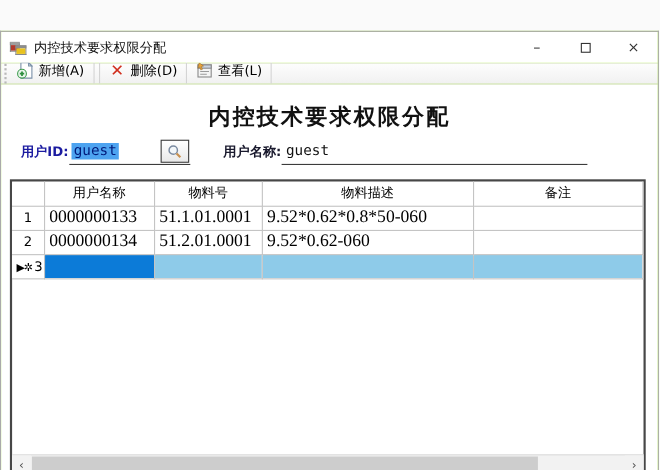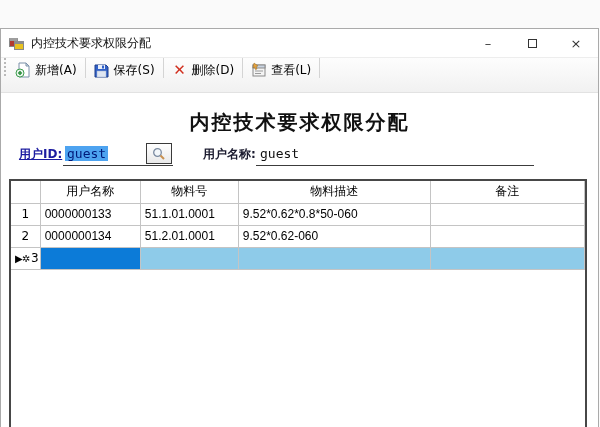--- a/index.html
+++ b/index.html
@@ -14,22 +14,22 @@
   .app-icon .w1 i { display:block; width:100%; height:100%; background:#b23a2e; }
   .app-icon .w2 { position:absolute; left:5px; top:5px; width:10px; height:9px; background:#fff; border:1px solid #888; border-top:3px solid #8c8c8c; }
   .app-icon .w2 i { display:block; width:100%; height:100%; background:#e8c21f; }
   .title-text { font-size:12px; color:#111; }
   .win-controls { position:absolute; right:0; top:0; height:28px; display:flex; }
   .win-btn { width:44px; height:28px; display:flex; align-items:center; justify-content:center;
              font-size:13px; color:#333; font-family:"DejaVu Sans", sans-serif; }
   .win-btn.max span { display:block; width:9px; height:9px; border:1px solid #333; }
 
   
-  .toolbar { height:36px; background:linear-gradient(#fdfdfd,#f1f1f1); border-top:1px solid #ededed;
-             border-bottom:1px solid #e2e2e2; display:flex; align-items:flex-start; }
+  .toolbar { height:20px; background:linear-gradient(#fdfdfd,#f1f1f1); border-top:1px solid #ededed;
+             border-bottom:1px solid #e2e2e2; display:flex; align-items:flex-end; }
   .grip { width:5px; height:18px; margin-left:3px; border-left:2px dotted #b9b9b9; }
   .tb-btn { display:flex; align-items:center; gap:4px; padding:0 6px; height:24px; font-size:12px; color:#000; }
   .tb-sep { width:1px; height:20px; background:#d4d4d4; margin:0 2px; }
   .tb-ico { width:16px; height:16px; display:inline-flex; align-items:center; justify-content:center; }
   .del-x { color:#d12f1e; font-size:15px; font-weight:bold; line-height:16px; }
 
   
   .content { position:relative; width:100%; height:363px; background:#fff; }
   .page-heading { position:absolute; top:16px; left:0; width:100%; text-align:center;
                   font-family:"DejaVu Serif", serif; font-weight:bold; font-size:20px; color:#111; letter-spacing:2px; }
@@ -48,21 +48,21 @@
                font-size:13px; padding:4px 0 0 4px; color:#111; }
 
   
   .grid { position:absolute; left:8px; top:86px; width:578px; height:269px; border:2px solid #474747; background:#fff; }
   table.dg { border-collapse:collapse; table-layout:fixed; width:574px; }
   table.dg td { height:22px; border-right:1px solid #c4c4c4; border-bottom:1px solid #c4c4c4;
                 font-size:12px; padding:0 4px; overflow:hidden; white-space:nowrap; background:#fff; }
   td.c-rowhdr { width:28px; text-align:center; }
   td.c0 { width:96px; } td.c1 { width:94px; } td.c2 { width:184px; } td.c3 { width:148px; border-right:none; }
   tr.hdr td { text-align:center; font-weight:normal; color:#000; }
-  tr.datarow td.cell { font-family:Liberation Sans, sans-serif; font-size:12px; color:#000; }
+  tr.datarow td.cell { font-family:Liberation Serif, serif; font-size:16px; color:#000; }
   tr.newrow td.cur { background:#0c7bd8; }
   tr.newrow td.sel { background:#8ecbe9; }
   .row-marker { font-size:10px; letter-spacing:-1px; margin-right:2px; }
 
   .hscroll { position:absolute; left:0; bottom:0; width:574px; height:17px; background:#f2f2f2; border-top:1px solid #dcdcdc; }
   .hs-arrow { position:absolute; top:0; width:17px; height:16px; display:flex; align-items:center; justify-content:center;
               color:#555; font-size:11px; background:#f2f2f2; }
   .hs-left { left:0; } .hs-right { right:0; }
   .hs-thumb { position:absolute; left:18px; top:1px; width:460px; height:14px; background:#cdcdcd; }
 </style>
@@ -99,31 +99,20 @@
           <path d="M4 1h7l3 3v11H4z" fill="#fff" stroke="#7a90a8" stroke-width="1"></path>
           <path d="M11 1l3 3h-3z" fill="#dfe7ef" stroke="#7a90a8" stroke-width="1"></path>
           <circle cx="5" cy="11" r="4" fill="#e9f5ec" stroke="#3f9e4f"></circle>
           <path d="M5 9v4M3 11h4" stroke="#2f8f3f" stroke-width="1.6"></path>
         </svg>
       </span>
       <span>新增(A)</span>
     </div>
     <div class="tb-sep"></div>
 
-    <div class="tb-btn">
-      <span class="tb-ico">
-        <svg width="15" height="15" viewBox="0 0 15 15">
-          <path d="M1 2h11l2 2v10H1z" fill="#3060c8" stroke="#1f3f8a"></path>
-          <rect x="4" y="2" width="7" height="4" fill="#e8eef8"></rect>
-          <rect x="8" y="2.5" width="2" height="3" fill="#3060c8"></rect>
-          <rect x="3" y="8" width="9" height="6" fill="#dfe6f2" stroke="#9fb0cc" stroke-width="0.5"></rect>
-        </svg>
-      </span>
-      <span>保存(S)</span>
-    </div>
     <div class="tb-sep"></div>
 
     <div class="tb-btn">
       <span class="tb-ico del-x">✕</span>
       <span>删除(D)</span>
     </div>
     <div class="tb-sep"></div>
 
     <div class="tb-btn">
       <span class="tb-ico">
@@ -136,21 +125,21 @@
       </span>
       <span>查看(L)</span>
     </div>
     <div class="tb-sep"></div>
 
   </div>
 
   <div class="content">
     <div class="page-heading">内控技术要求权限分配</div>
 
-    <span class="lbl lbl-blue" style="left:18px; top:53px;text-decoration:underline;">用户ID:</span>
+    <span class="lbl lbl-blue" style="left:18px; top:53px;">用户ID:</span>
     <div class="uid-field">
       <span class="uid-text mono">guest</span>
       <span class="search-btn">
         <svg width="14" height="14" viewBox="0 0 14 14">
           <circle cx="5.5" cy="5.5" r="3.8" fill="#f3f7fa" stroke="#7a8aa0" stroke-width="1.3"></circle>
           <path d="M8.5 8.5l3.5 3.5" stroke="#c89050" stroke-width="2"></path>
         </svg>
       </span>
     </div>
 

